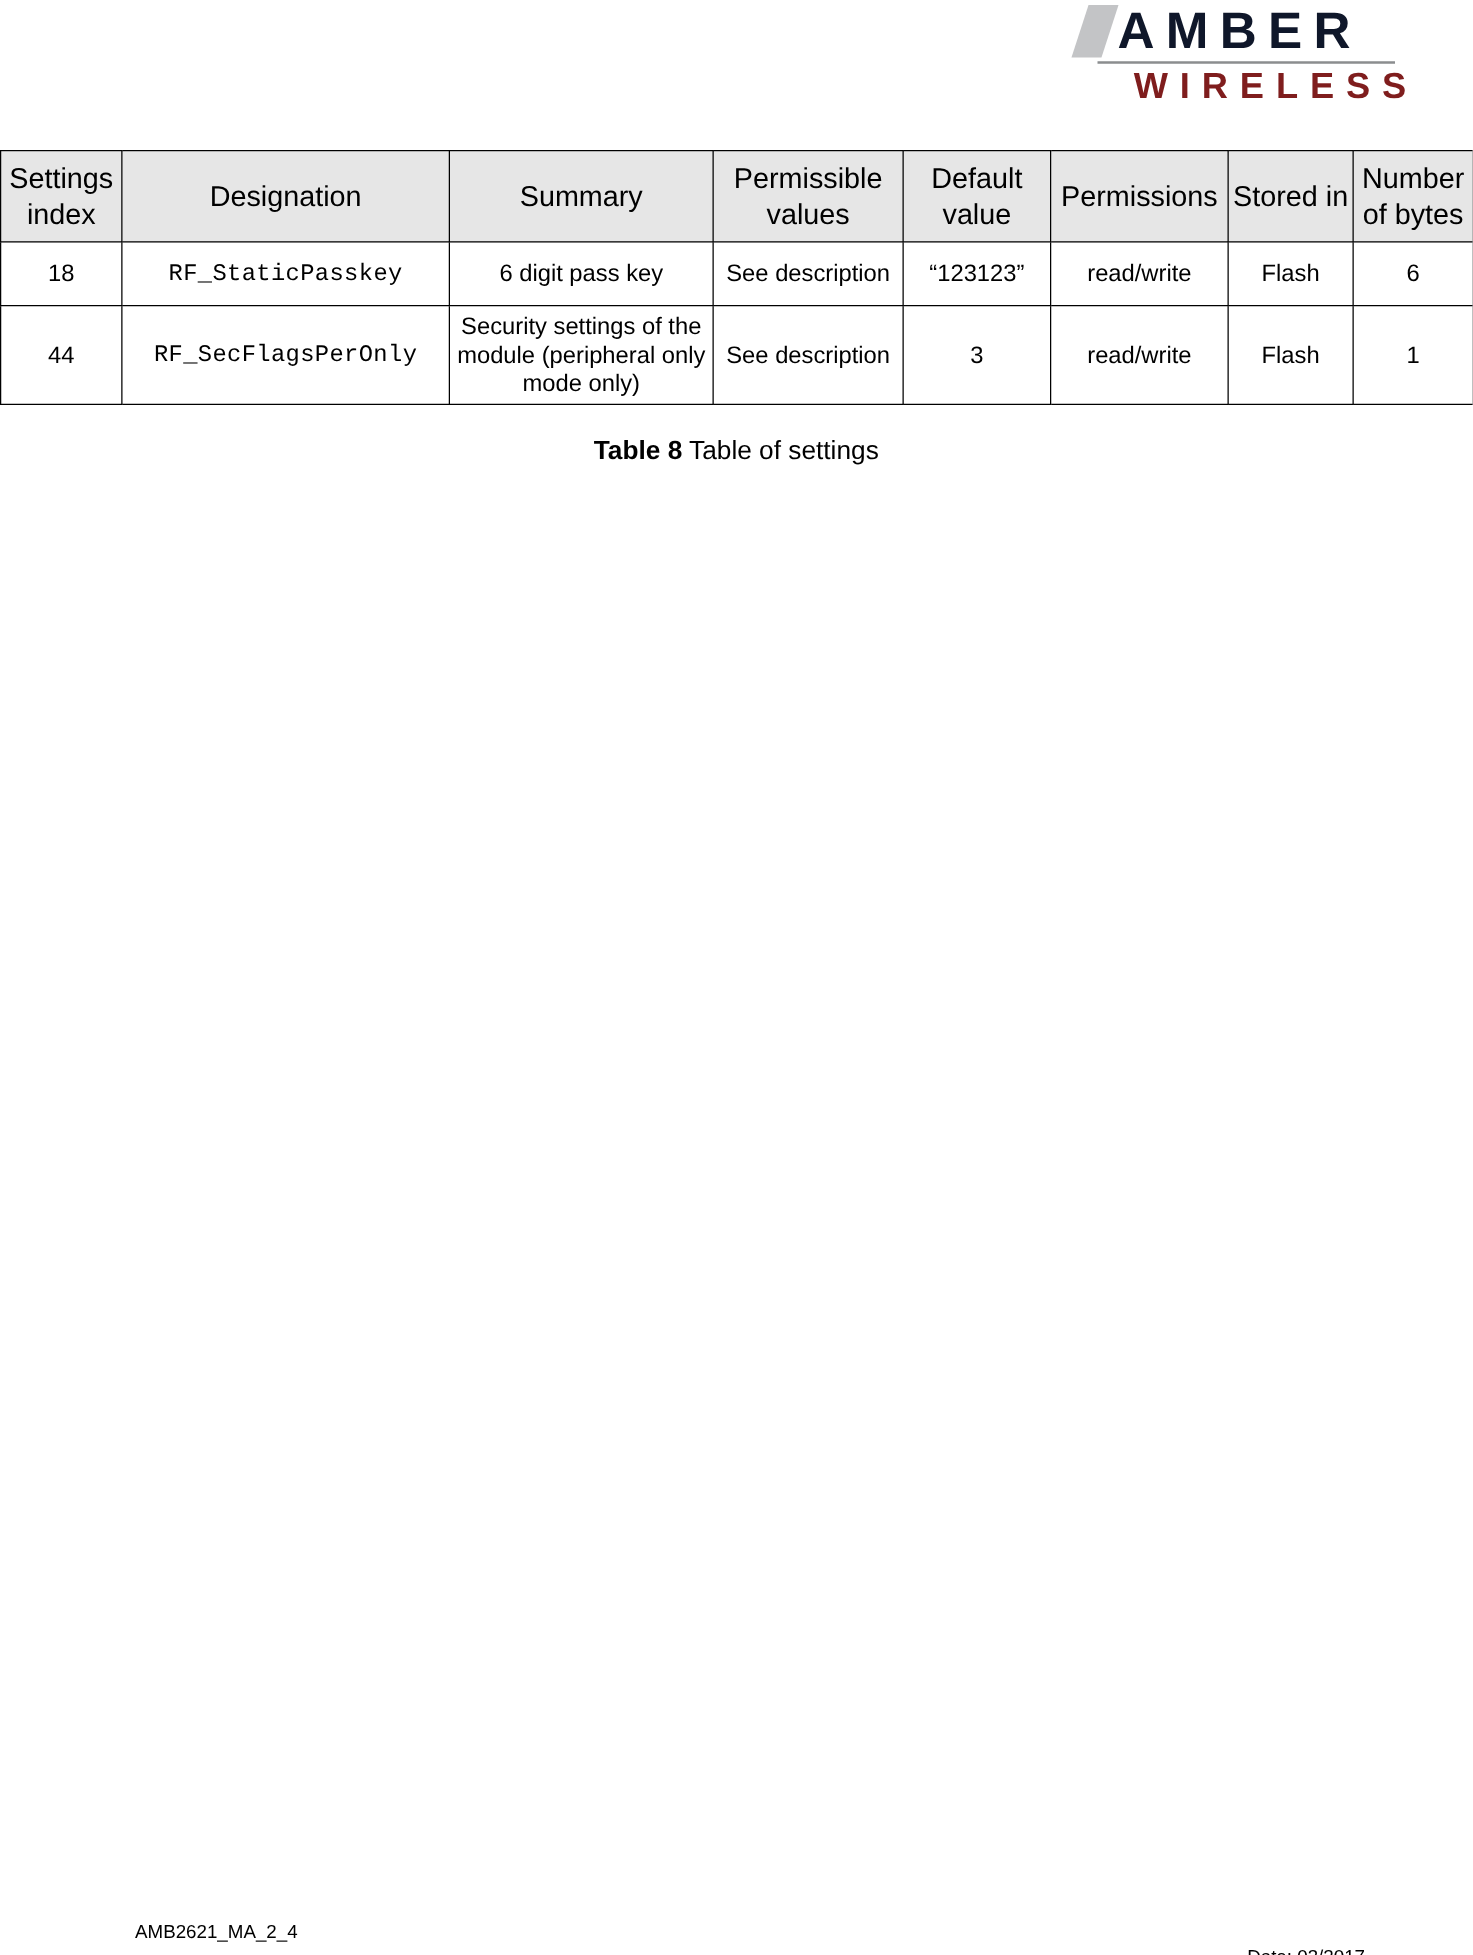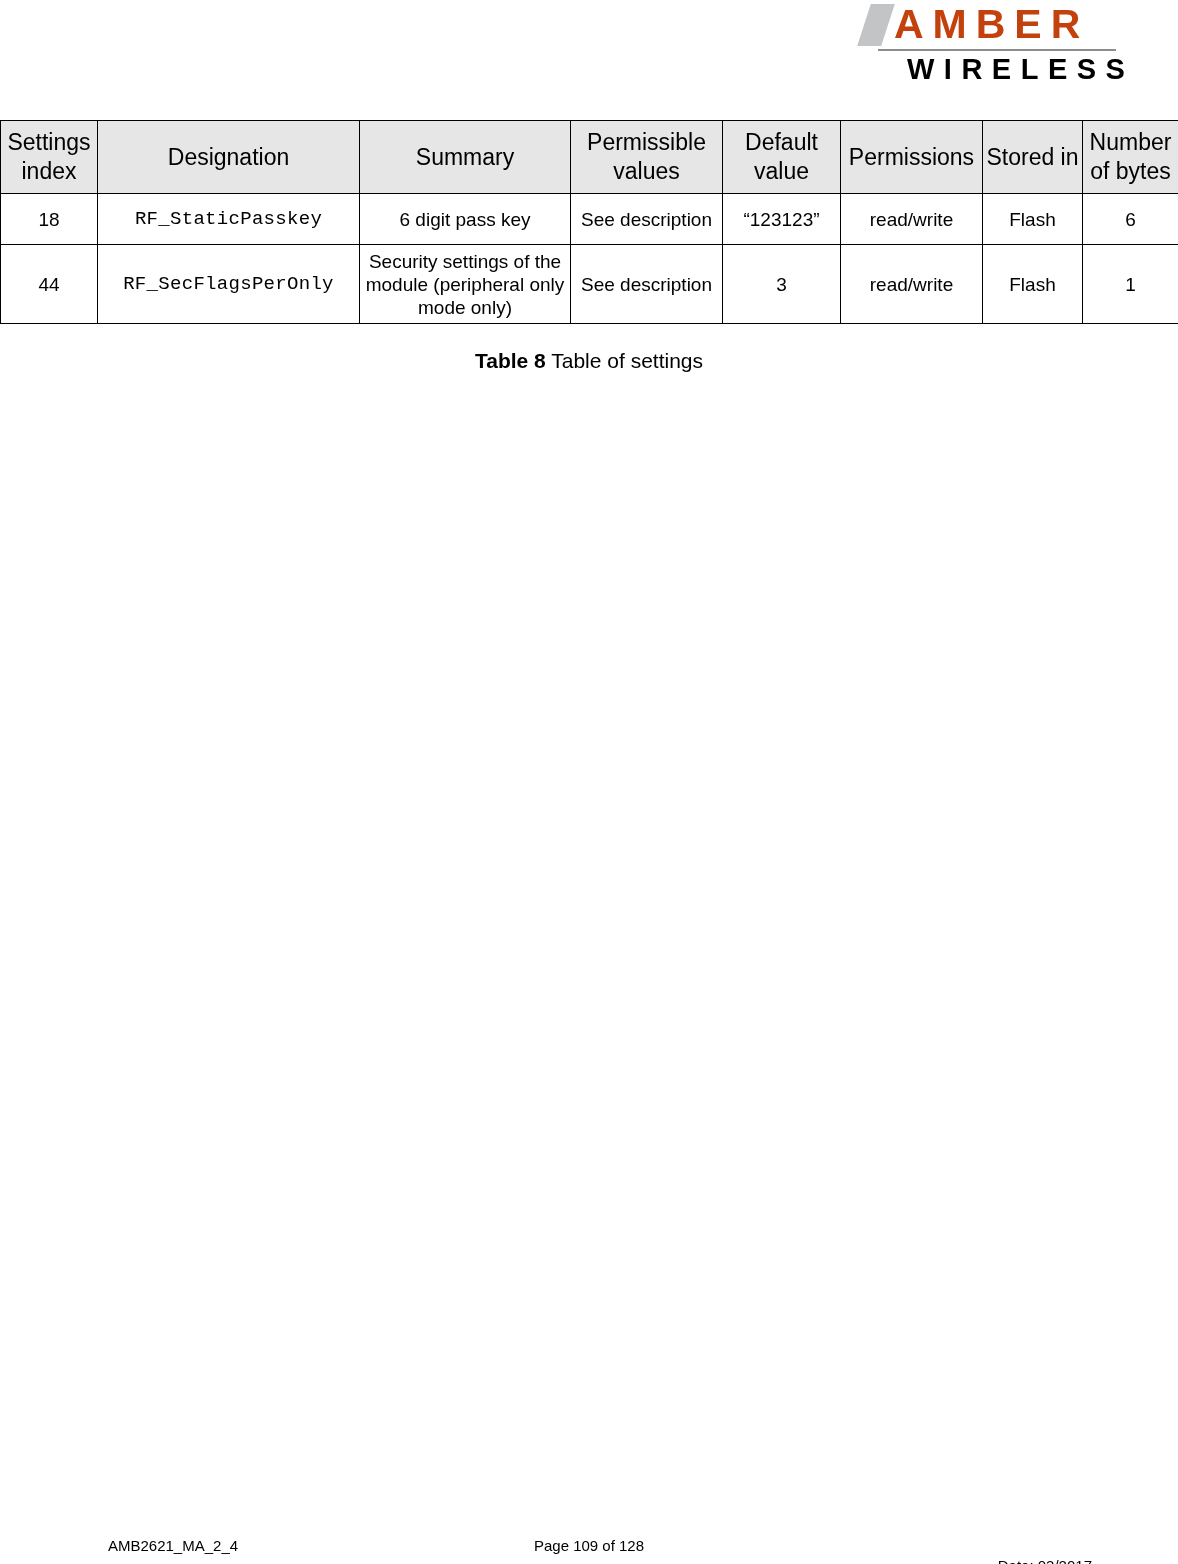--- a/index.html
+++ b/index.html
@@ -45,40 +45,40 @@
     transform: skewX(-18deg);
   }
   .logo-amber {
     position: absolute;
     left: 30px;
     top: -1px;
     font-family: "Liberation Sans", sans-serif;
     font-weight: bold;
     font-size: 41px;
     letter-spacing: 9px;
-    color: #c2410c;
+    color: #0f172a;
     line-height: 46px;
   }
   .logo-rule {
     position: absolute;
     left: 14px;
     top: 47px;
     width: 238px;
     height: 2px;
     background: #8b8d8f;
   }
   .logo-wireless {
     position: absolute;
     left: 43px;
     top: 50px;
     font-family: "Liberation Sans", sans-serif;
     font-weight: bold;
     font-size: 29px;
     letter-spacing: 9.5px;
-    color: #000000;
+    color: #7f1d1d;
     line-height: 34px;
   }
 
   
   .settings-table {
     position: absolute;
     left: 0;
     top: 120px;
     width: 1178px;
     border-collapse: collapse;
@@ -225,15 +225,14 @@
       <td>Flash</td>
       <td>1</td>
     </tr>
   </tbody>
 </table>
 
 <div class="table-caption"><span class="caption-label">Table 8</span><span> Table of settings</span></div>
 
 <div class="page-footer">
   <div class="footer-left">AMB2621_MA_2_4</div>
-  <div class="footer-center">Page 109 of 128</div>
   <div class="footer-right">Date: 03/2017</div>
 </div>
 
 </body></html>

